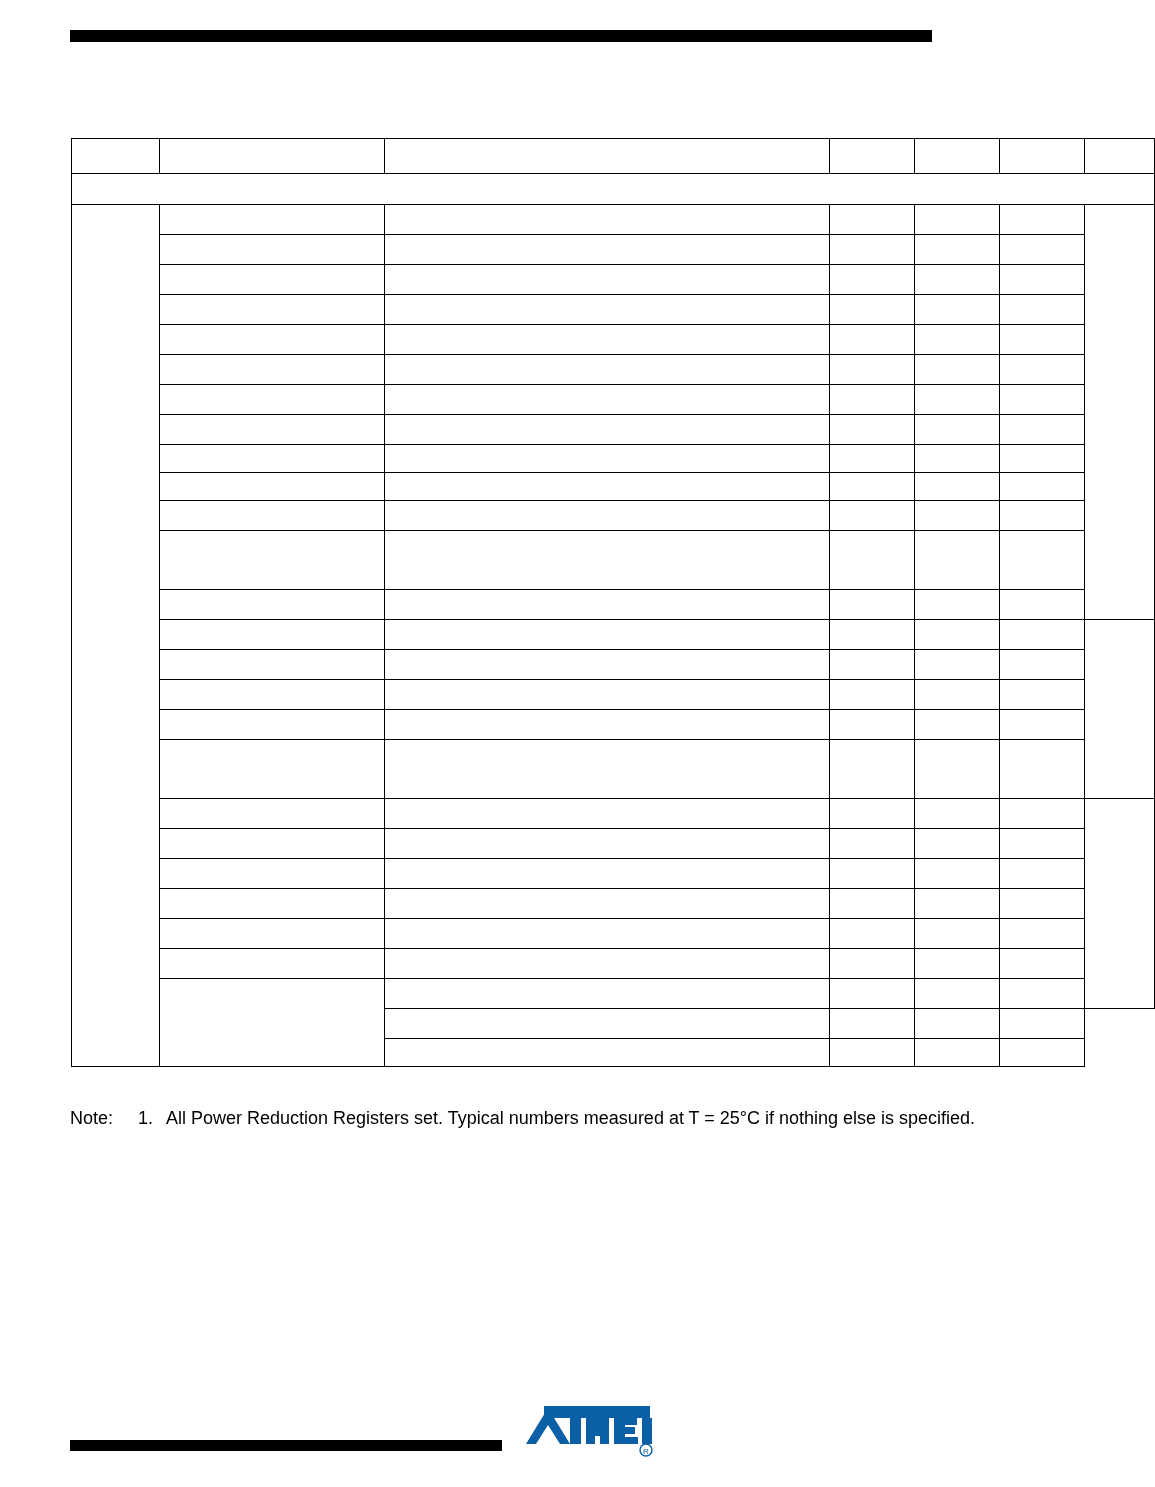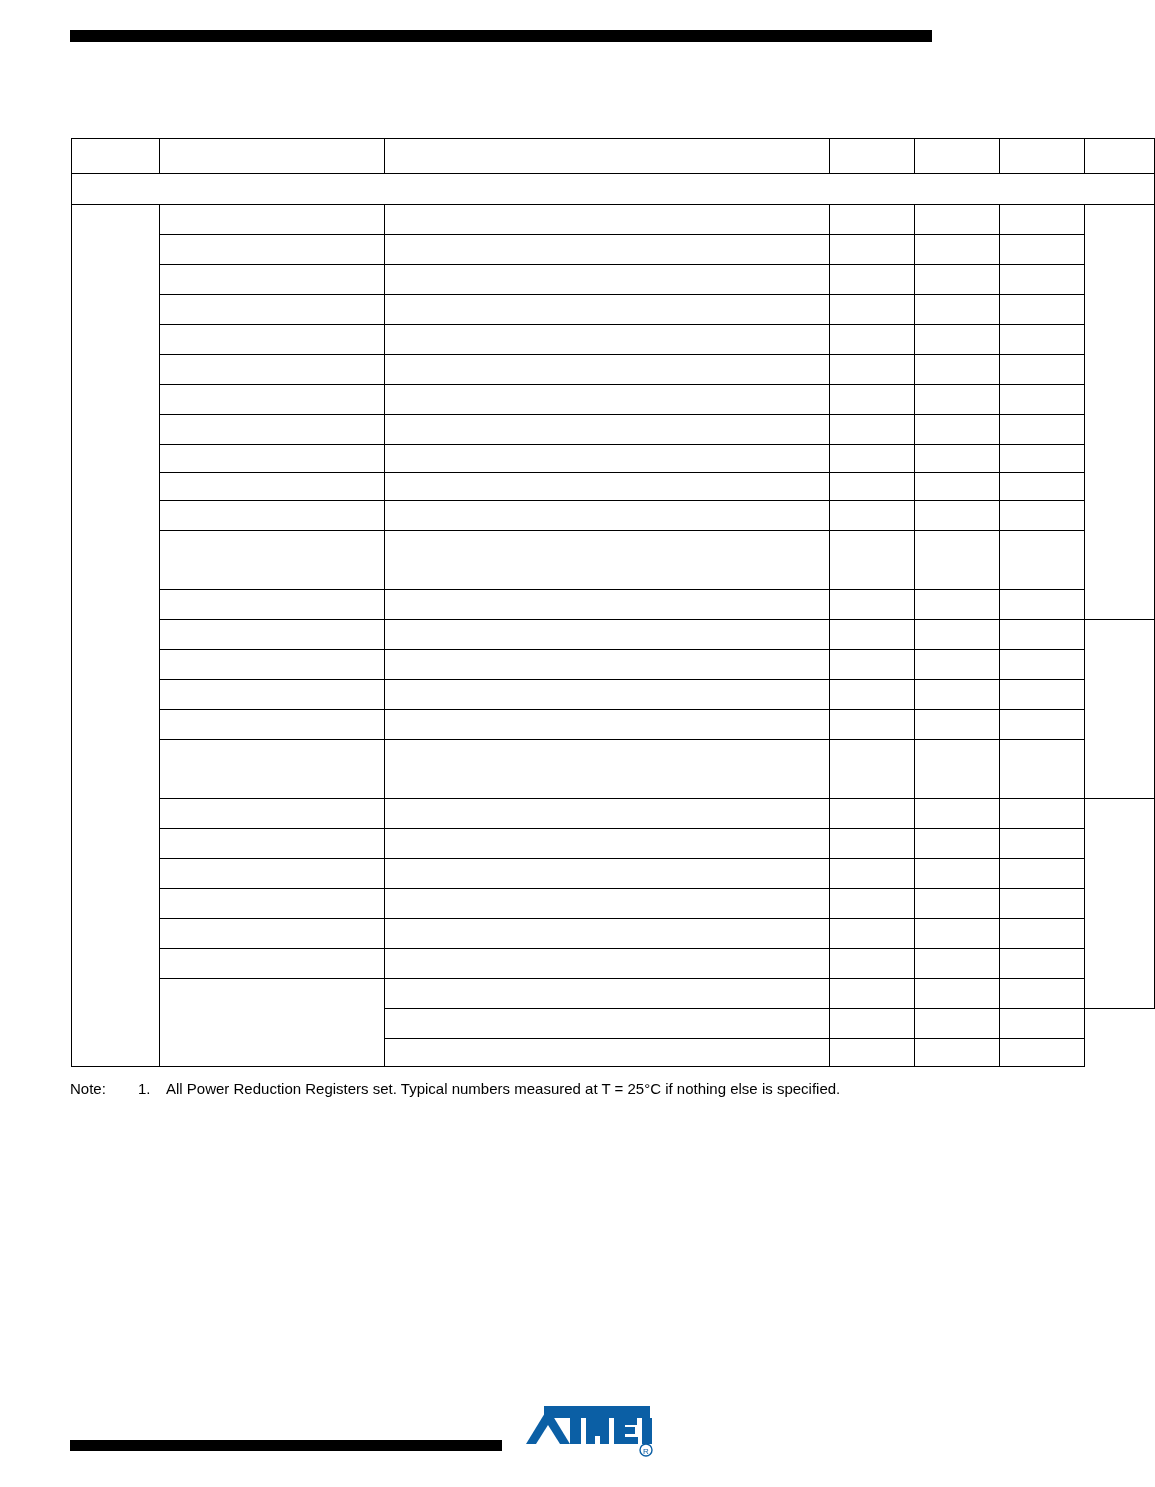--- a/index.html
+++ b/index.html
@@ -55,23 +55,23 @@
   .row-band td { height: 30px; }
   .row-tall td { height: 58px; }
   .row-short td { height: 27px; }
   .nb-top    { border-top: none; }
   .nb-bottom { border-bottom: none; }
 
   
   .note {
     position: absolute;
     left: 70px;
-    top: 1080px;
+    top: 1108px;
     width: 1000px;
-    font-size: 15px;
+    font-size: 18px;
     white-space: nowrap;
   }
   .note .note-label { display: inline-block; width: 68px; }
   .note .note-num   { display: inline-block; width: 28px; }
 
   
   .bottom-rule {
     position: absolute;
     left: 70px;
     top: 1440px;

